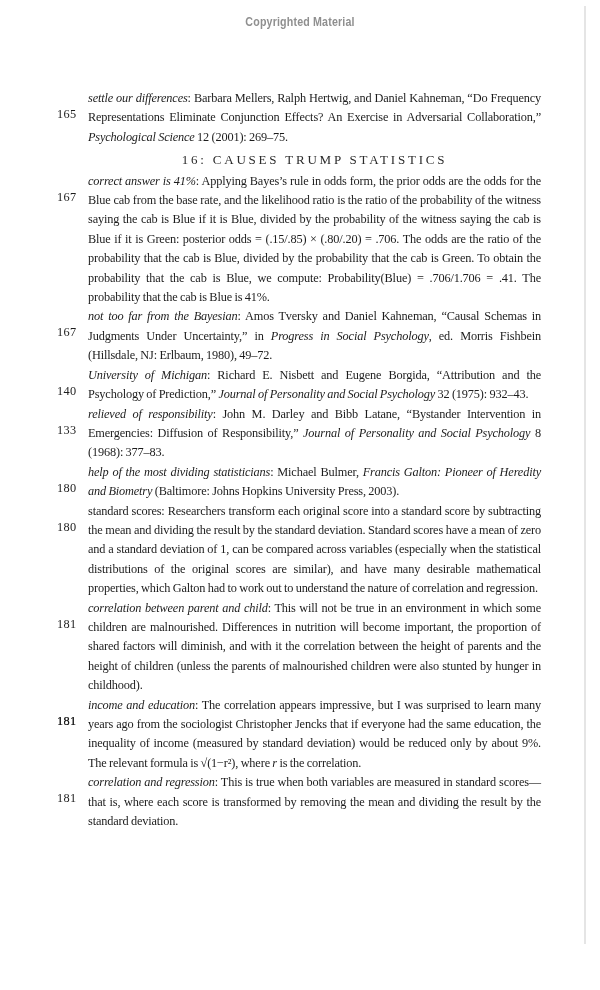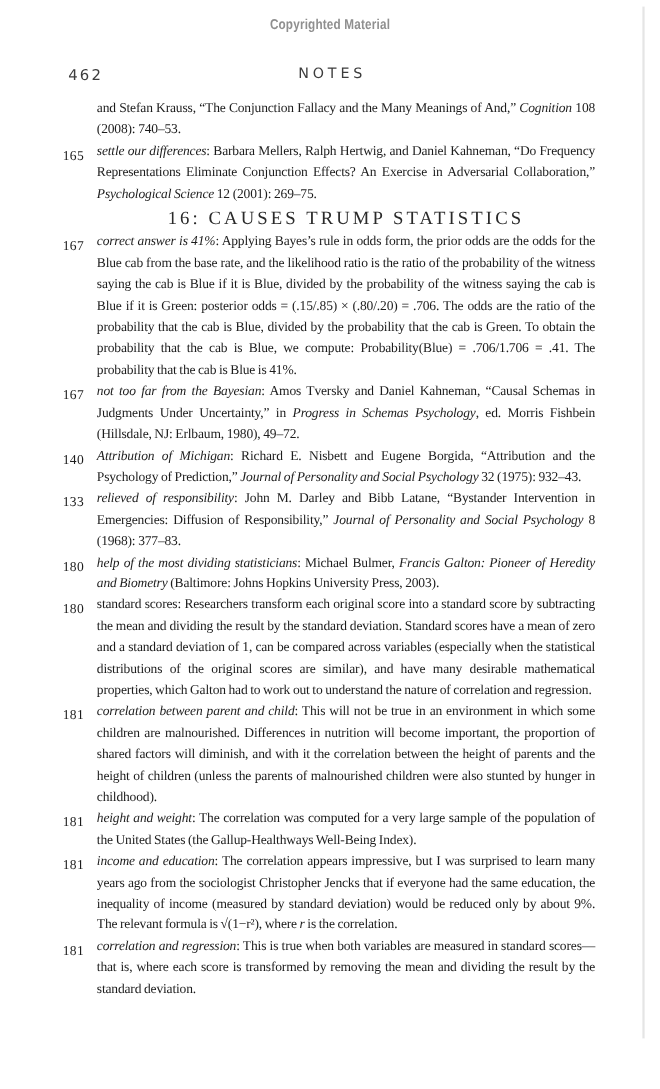--- a/index.html
+++ b/index.html
@@ -55,27 +55,27 @@
     padding-left: 31px;
     text-align: justify;
     font-size: 12.3px;
     line-height: 19.4px;
     letter-spacing: -0.15px;
     word-spacing: -0.5px;
     color: #1c1c1c;
   }
   .note-num {
     position: absolute;
-    left: 0; top: 4px;
+    left: 0; top: 16px;
     letter-spacing: 0.3px;
   }
   .section-heading {
     padding-left: 31px;
     text-align: center;
-    font-size: 17px;
+    font-size: 13px;
     line-height: 19.4px;
     letter-spacing: 2.8px;
     color: #2a2a2a;
     margin: 3px 0 2px 0;
     white-space: nowrap;
   }
   .note-text i { font-style: italic; }
   .edge-line-right {
     position: absolute;
     left: 584px; top: 6px; bottom: 6px;
@@ -84,37 +84,32 @@
     opacity: 0.75;
   }
 </style>
 </head>
 <body>
 
 <div class="page">
 
   <div class="copyright top">Copyrighted Material</div>
 
-  <div class="pagehead">
-    <span class="page-num">462</span>
-    <span class="running-head">NOTES</span>
-  </div>
 
   <div class="content" id="notes-content">
-      <div class="note-entry"><span class="note-num"></span><span class="note-text"><span>and Stefan Krauss, “The Conjunction Fallacy and the Many Meanings of And,” </span><i>Cognition</i><span> 108 (2008): 740–53.</span></span></div>
       <div class="note-entry"><span class="note-num">165</span><span class="note-text"><i>settle our differences</i><span>: Barbara Mellers, Ralph Hertwig, and Daniel Kahneman, “Do Frequency Representations Eliminate Conjunction Effects? An Exercise in Adversarial Collaboration,” </span><i>Psychological Science</i><span> 12 (2001): 269–75.</span></span></div>
       <div class="section-heading">16: CAUSES TRUMP STATISTICS</div>
       <div class="note-entry"><span class="note-num">167</span><span class="note-text"><i>correct answer is 41%</i><span>: Applying Bayes’s rule in odds form, the prior odds are the odds for the Blue cab from the base rate, and the likelihood ratio is the ratio of the probability of the witness saying the cab is Blue if it is Blue, divided by the probability of the witness saying the cab is Blue if it is Green: posterior odds = (.15/.85) × (.80/.20) = .706. The odds are the ratio of the probability that the cab is Blue, divided by the probability that the cab is Green. To obtain the probability that the cab is Blue, we compute: Probability(Blue) = .706/1.706 = .41. The probability that the cab is Blue is 41%.</span></span></div>
-      <div class="note-entry"><span class="note-num">167</span><span class="note-text"><i>not too far from the Bayesian</i><span>: Amos Tversky and Daniel Kahneman, “Causal Schemas in Judgments Under Uncertainty,” in </span><i>Progress in Schemas Psychology</i><span>, ed. Morris Fishbein (Hillsdale, NJ: Erlbaum, 1980), 49–72.</span></span></div>
-      <div class="note-entry"><span class="note-num">140</span><span class="note-text"><i>Attribution of Michigan</i><span>: Richard E. Nisbett and Eugene Borgida, “Attribution and the Psychology of Prediction,” </span><i>Journal of Personality and Social Psychology</i><span> 32 (1975): 932–43.</span></span></div>
+      <div class="note-entry"><span class="note-num">167</span><span class="note-text"><i>not too far from the Bayesian</i><span>: Amos Tversky and Daniel Kahneman, “Causal Schemas in Judgments Under Uncertainty,” in </span><i>Progress in Social Psychology</i><span>, ed. Morris Fishbein (Hillsdale, NJ: Erlbaum, 1980), 49–72.</span></span></div>
+      <div class="note-entry"><span class="note-num">140</span><span class="note-text"><i>University of Michigan</i><span>: Richard E. Nisbett and Eugene Borgida, “Attribution and the Psychology of Prediction,” </span><i>Journal of Personality and Social Psychology</i><span> 32 (1975): 932–43.</span></span></div>
       <div class="note-entry"><span class="note-num">133</span><span class="note-text"><i>relieved of responsibility</i><span>: John M. Darley and Bibb Latane, “Bystander Intervention in Emergencies: Diffusion of Responsibility,” </span><i>Journal of Personality and Social Psychology</i><span> 8 (1968): 377–83.</span></span></div>
       <div class="note-entry"><span class="note-num">180</span><span class="note-text"><i>help of the most dividing statisticians</i><span>: Michael Bulmer, </span><i>Francis Galton: Pioneer of Heredity and Biometry</i><span> (Baltimore: Johns Hopkins University Press, 2003).</span></span></div>
       <div class="note-entry"><span class="note-num">180</span><span class="note-text"><span>standard scores: Researchers transform each original score into a standard score by subtracting the mean and dividing the result by the standard deviation. Standard scores have a mean of zero and a standard deviation of 1, can be compared across variables (especially when the statistical distributions of the original scores are similar), and have many desirable mathematical properties, which Galton had to work out to understand the nature of correlation and regression.</span></span></div>
       <div class="note-entry"><span class="note-num">181</span><span class="note-text"><i>correlation between parent and child</i><span>: This will not be true in an environment in which some children are malnourished. Differences in nutrition will become important, the proportion of shared factors will diminish, and with it the correlation between the height of parents and the height of children (unless the parents of malnourished children were also stunted by hunger in childhood).</span></span></div>
-      <div class="note-entry"><span class="note-num">181</span><span class="note-text"><i>height and weight</i><span>: The correlation was computed for a very large sample of the population of the United States (the Gallup-Healthways Well-Being Index).</span></span></div>
+      <div class="note-entry"><span class="note-num">181</span></div>
       <div class="note-entry"><span class="note-num">181</span><span class="note-text"><i>income and education</i><span>: The correlation appears impressive, but I was surprised to learn many years ago from the sociologist Christopher Jencks that if everyone had the same education, the inequality of income (measured by standard deviation) would be reduced only by about 9%. The relevant formula is √(1−r²), where </span><i>r</i><span> is the correlation.</span></span></div>
       <div class="note-entry"><span class="note-num">181</span><span class="note-text"><i>correlation and regression</i><span>: This is true when both variables are measured in standard scores—that is, where each score is transformed by removing the mean and dividing the result by the standard deviation.</span></span></div>
     </div>
 
   <div class="copyright bottom">Copyrighted Material</div>
 
   <div class="edge-line-right"></div>
 
 </div>
 

